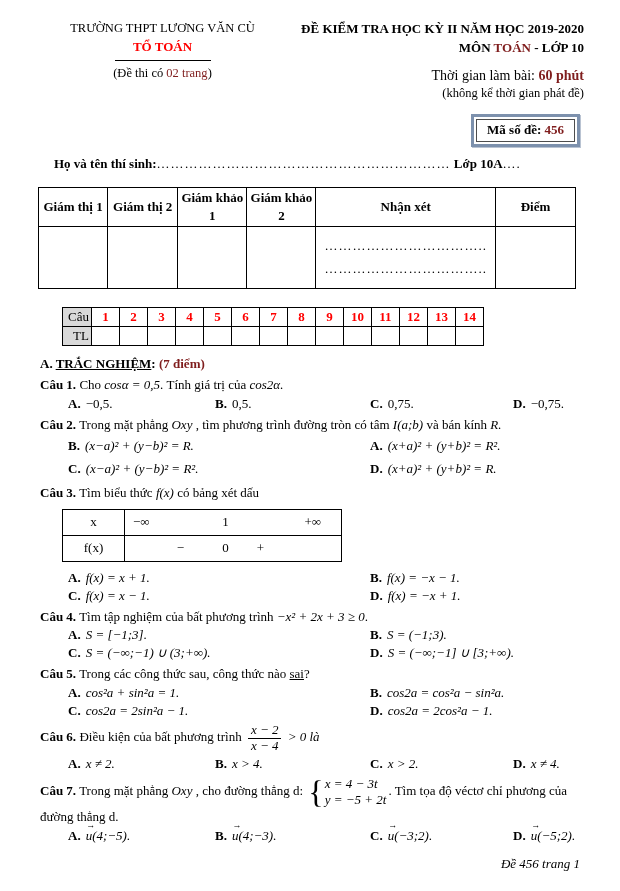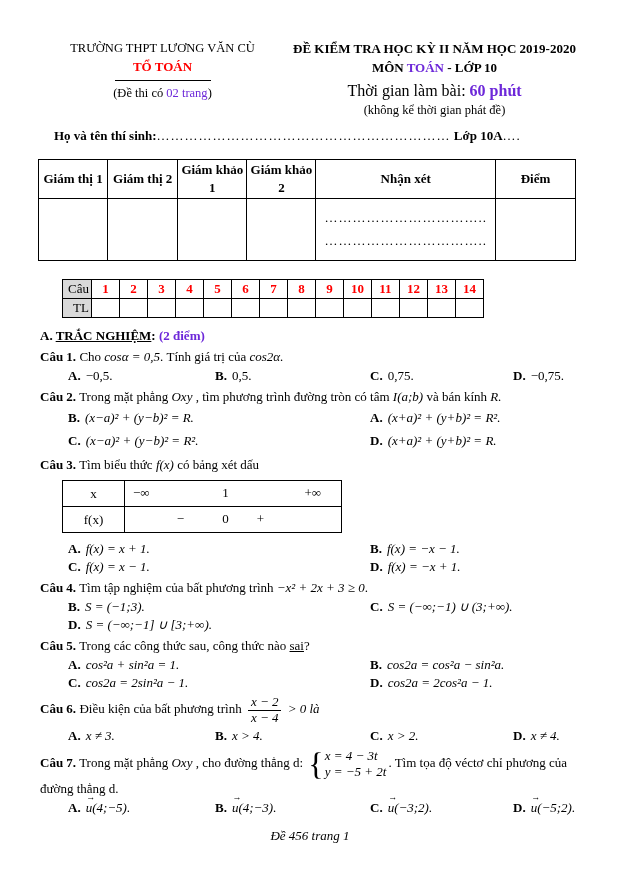--- a/index.html
+++ b/index.html
@@ -2,34 +2,34 @@
 <html><head>
 <meta charset="utf-8">
 <style>
   * { margin:0; padding:0; box-sizing:border-box; }
   html,body { background:#ffffff; }
   body {
     width:620px; height:891px; overflow:hidden;
     font-family:"Liberation Serif", serif;
     font-size:13px; color:#000; line-height:1.38;
   }
-  .page { padding:40px 36px 0 40px; }
+  .page { padding:20px 36px 0 40px; }
 
   
   .hdr { display:flex; }
   .hdr-left { width:245px; text-align:center; }
-  .hdr-right { flex:1; text-align:center; }
+  .hdr-right { flex:1; text-align:right; }
   .school { white-space:nowrap; font-size:12.5px; }
   .dept { font-weight:bold; color:#ff0000; font-size:13px; margin-top:1px; }
   .dept-rule { width:96px; border-top:1px solid #000; margin:4px auto 4px; }
   .pages-note { font-size:12.5px; }
-  .red { color:#6d28d9;font-family:Liberation Serif, serif; }
+  .red { color:#7f1d1d;font-family:Liberation Serif, serif; }
   .exam-title { font-weight:bold; font-size:13px; white-space:nowrap; }
   .subject { font-weight:bold; font-size:13px; margin-top:1px; }
-  .duration { font-size:16px; margin-top:3px; }
+  .duration { font-size:14px; margin-top:9px; }
   .duration .red { font-weight:bold; }
   .dur-note { font-size:12.5px; }
 
   
   .code-row { display:flex; justify-content:flex-end; margin-top:12px; padding-right:4px; }
   .code-box-outer { border:3px solid #7d91ad; background:#fff; padding:2px; box-shadow:1px 1px 0 #b9c3d2; }
   .code-box-inner { border:1px solid #4d4d4d; padding:1px 10px 2px; font-weight:bold; font-size:13px; }
 
   
   .student-line { margin-top:8px; padding-left:14px; font-size:13px; }
@@ -78,21 +78,21 @@
 
   
   .system { display:inline-flex; align-items:center; vertical-align:middle; margin:0 2px; }
   .brace { font-size:32px; font-weight:400; line-height:0.9; margin-right:1px; }
   .syslines { display:inline-flex; flex-direction:column; font-style:italic; line-height:1.25; }
 
   
   .vecwrap { position:relative; display:inline-block; }
   .vec-arrow { position:absolute; top:-8px; left:0.5px; font-size:9px; font-style:normal; }
 
-  .footer { text-align:center; font-style:italic; margin-top:10px; padding-right:4px; font-size:13px; }
+  .footer { text-align:right; font-style:italic; margin-top:10px; padding-right:4px; font-size:13px; }
 </style>
 </head>
 <body>
 
 <div class="page">
 
   <div class="hdr">
     <div class="hdr-left">
       <div class="school">TRƯỜNG THPT LƯƠNG VĂN CÙ</div>
       <div class="dept">TỔ TOÁN</div>
@@ -100,20 +100,25 @@
       <div class="pages-note"><span>(Đề thi có </span><span class="red">02 trang</span><span>)</span></div>
     </div>
     <div class="hdr-right">
       <div class="exam-title">ĐỀ KIỂM TRA HỌC KỲ II NĂM HỌC 2019-2020</div>
       <div class="subject"><span>MÔN </span><span class="red">TOÁN</span><span> - LỚP 10</span></div>
       <div class="duration"><span>Thời gian làm bài: </span><span class="red">60 phút</span></div>
       <div class="dur-note">(không kể thời gian phát đề)</div>
     </div>
   </div>
 
+  <div class="code-row">
+    <div class="code-box-outer">
+      <div class="code-box-inner"><span>Mã số đề: </span><span class="red">456</span></div>
+    </div>
+  </div>
 
   <div class="student-line"><b>Họ và tên thí sinh:</b><span class="dots">………………………………………………………</span><b> Lớp 10A</b><span class="dots">….</span></div>
 
   <table class="proctor-table">
     <colgroup>
         <col style="width:72px">
         <col style="width:73px">
         <col style="width:72px">
         <col style="width:72px">
         <col style="width:173px">
@@ -174,21 +179,21 @@
       <td class="blank"></td>
       <td class="blank"></td>
       <td class="blank"></td>
       <td class="blank"></td>
       <td class="blank"></td>
       <td class="blank"></td>
     </tr>
   </tbody>
     </table>
 
-  <div class="section"><span>A. </span><span class="u">TRẮC NGHIỆM</span><span>: </span><span class="red">(2 điểm)</span></div>
+  <div class="section"><span>A. </span><span class="u">TRẮC NGHIỆM</span><span>: </span><span class="red">(7 điểm)</span></div>
 
   <div class="q">
     <span class="qnum">Câu 1.</span>
     <span>Cho </span><span class="math">cosα = 0,5</span><span>. Tính giá trị của </span><span class="math">cos2α.</span>
   </div>
   <div class="opts4">
     <span class="opt"><span class="opt-label">A.</span><span>−0,5.</span></span>
     <span class="opt"><span class="opt-label">B.</span><span>0,5.</span></span>
     <span class="opt"><span class="opt-label">C.</span><span>0,75.</span></span>
     <span class="opt"><span class="opt-label">D.</span><span>−0,75.</span></span>
@@ -234,20 +239,21 @@
     <span class="opt"><span class="opt-label">B.</span><span class="math">f(x) = −x − 1.</span></span>
     <span class="opt"><span class="opt-label">C.</span><span class="math">f(x) = x − 1.</span></span>
     <span class="opt"><span class="opt-label">D.</span><span class="math">f(x) = −x + 1.</span></span>
   </div>
 
   <div class="q">
     <span class="qnum">Câu 4.</span>
     <span>Tìm tập nghiệm của bất phương trình </span><span class="math">−x² + 2x + 3 ≥ 0</span><span>.</span>
   </div>
   <div class="opts2">
+    <span class="opt"><span class="opt-label">A.</span><span class="math">S = [−1;3].</span></span>
     <span class="opt"><span class="opt-label">B.</span><span class="math">S = (−1;3).</span></span>
     <span class="opt"><span class="opt-label">C.</span><span class="math">S = (−∞;−1) ∪ (3;+∞).</span></span>
     <span class="opt"><span class="opt-label">D.</span><span class="math">S = (−∞;−1] ∪ [3;+∞).</span></span>
   </div>
 
   <div class="q">
     <span class="qnum">Câu 5.</span>
     <span>Trong các công thức sau, công thức nào </span><span class="uword">sai</span><span>?</span>
   </div>
   <div class="opts2">
@@ -258,21 +264,21 @@
   </div>
 
   <div class="q">
     <span class="qnum">Câu 6.</span>
     <span>Điều kiện của bất phương trình </span><span class="frac">
         <span class="fnum">x − 2</span>
         <span class="fden">x − 4</span>
       </span><span class="math"> &gt; 0 là</span>
   </div>
   <div class="opts4">
-    <span class="opt"><span class="opt-label">A.</span><span class="math">x ≠ 3.</span></span>
+    <span class="opt"><span class="opt-label">A.</span><span class="math">x ≠ 2.</span></span>
     <span class="opt"><span class="opt-label">B.</span><span class="math">x &gt; 4.</span></span>
     <span class="opt"><span class="opt-label">C.</span><span class="math">x &gt; 2.</span></span>
     <span class="opt"><span class="opt-label">D.</span><span class="math">x ≠ 4.</span></span>
   </div>
 
   <div class="q">
     <span class="qnum">Câu 7.</span>
     <span>Trong mặt phẳng </span><span class="math">Oxy</span><span> , cho đường thẳng d: </span><span class="system">
         <span class="brace">{</span>
         <span class="syslines">

